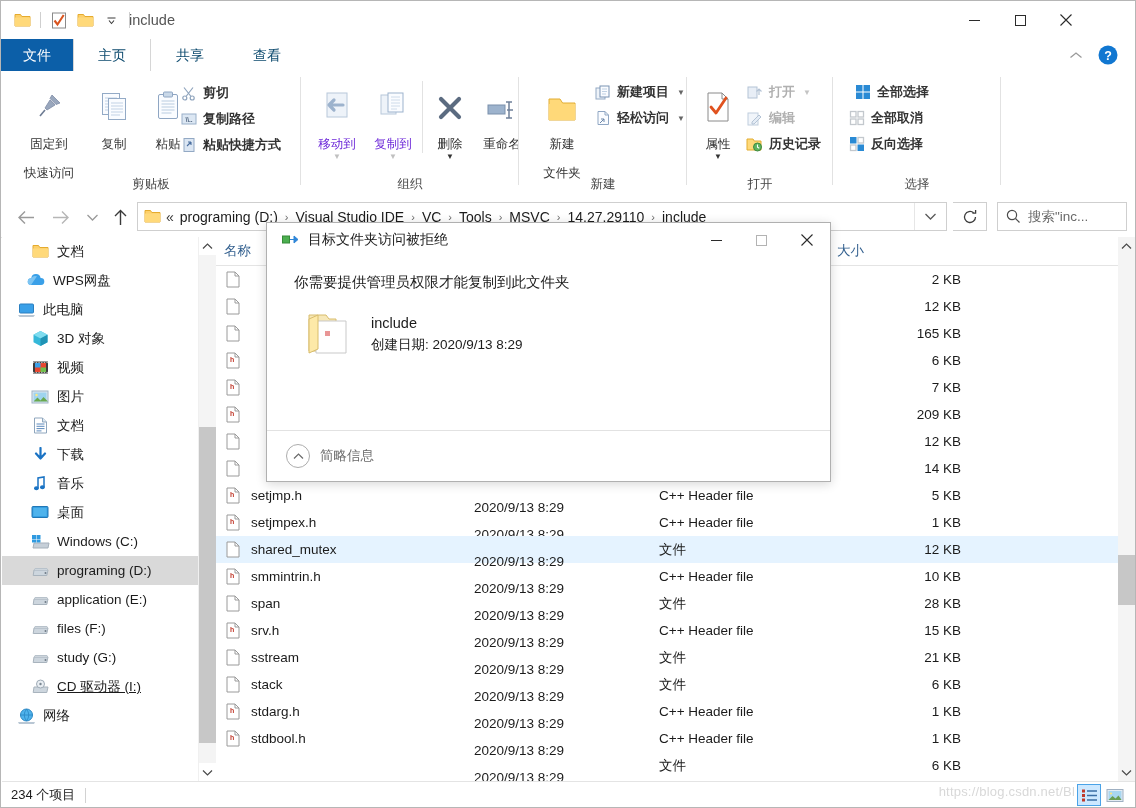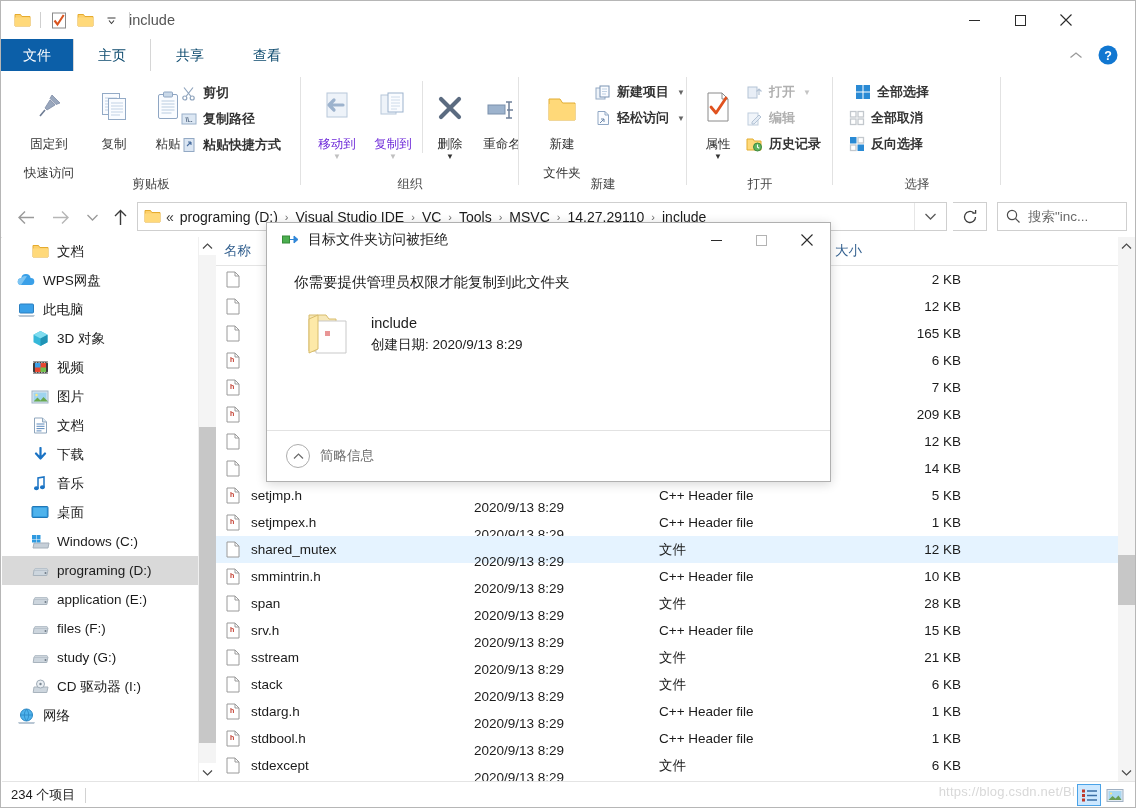--- a/index.html
+++ b/index.html
@@ -69,21 +69,21 @@
   .sb-thumb{position:absolute;left:0;width:17px;background:#c7c7c7;}
   .sb-track{position:absolute;left:0;width:17px;background:#f4f4f4;}
 
   
   .listarea{position:absolute;left:215px;top:236px;width:902px;height:544px;background:#fff;overflow:hidden;}
   .colhdr{position:relative;height:28px;border-bottom:1px solid #e4e4e4;display:flex;align-items:center;font-size:13.5px;color:#33608f;}
   .ch{position:absolute;top:0;height:28px;line-height:28px;padding:0 8px;box-sizing:border-box;}
   .ch.name{left:0;width:250px;}
   .ch.date{left:250px;width:185px;}
   .ch.type{left:435px;width:175px;border-left:1px solid #eaeaea;}
-  .ch.size{left:610px;width:135px;text-align:left;border-left:1px solid #ec4899;}
+  .ch.size{left:610px;width:135px;text-align:left;border-left:3px solid #ec4899;}
   .row{position:relative;height:27px;display:flex;align-items:center;font-size:13.5px;color:#1b1b1b;cursor:default;}
   .row.sel2{background:#e5f3ff;}
   .cell{position:absolute;height:27px;line-height:27px;white-space:nowrap;overflow:hidden;}
   .c-name{left:8px;width:250px;display:flex;align-items:center;}
   .c-name .fi{width:18px;height:20px;display:flex;align-items:center;justify-content:center;flex:0 0 18px;margin-right:9px;}
   .c-date{left:258px;width:180px;color:#1b1b1b;margin-top:23px;}
   .c-type{left:443px;width:170px;color:#1b1b1b;}
   .c-size{left:613px;width:132px;text-align:right;color:#1b1b1b;}
   .list-sb{position:absolute;left:1117px;top:236px;width:17px;height:544px;background:#f4f4f4;}
 
@@ -493,21 +493,21 @@
   <div class="navpane">
     <div class="navitem" style="padding-left:28px;">
       <span class="ni">
           <svg width="17" height="15" viewBox="0 0 17 15">
             <path d="M1 1.5h5.5l1.3 2H16v9.5H1z" fill="#fdd06a" stroke="#e5ab2e"></path>
             <path d="M1 4.5h15v8.5H1z" fill="#ffd97a"></path>
           </svg>
         </span>
       <span>文档</span>
     </div>
-    <div class="navitem" style="padding-left:14px;">
+    <div class="navitem" style="padding-left:24px;">
       <span class="ni">
           <svg width="20" height="15" viewBox="0 0 20 15">
             <path d="M5 12a3.4 3.4 0 0 1 .3-6.8A4.7 4.7 0 0 1 14.6 5 3.5 3.5 0 0 1 15 12z" fill="#3aa0e8"></path>
             <path d="M5 12a3.4 3.4 0 0 1 .3-6.8A4.7 4.7 0 0 1 11 3.3" fill="#7cc4f2"></path>
           </svg>
         </span>
       <span>WPS网盘</span>
     </div>
     <div class="navitem" style="padding-left:14px;">
       <span class="ni">
@@ -633,21 +633,21 @@
     <div class="navitem" style="padding-left:28px;">
       <span class="ni">
           <svg width="19" height="14" viewBox="0 0 19 14">
             <path d="M3 6h14l-1.2 5.5H2.2z" fill="#cdd6de" stroke="#a8b3bd"></path>
             <path d="M4 4.5h12l.8 1.5H3.2z" fill="#e2e8ee" stroke="#b8c2cb"></path>
             <circle cx="14.5" cy="9" r="1" fill="#6f7b86"></circle>
           </svg>
         </span>
       <span>study (G:)</span>
     </div>
-    <div class="navitem" style="padding-left:28px;">
+    <div class="navitem" style="padding-left:28px;text-decoration:underline;">
       <span class="ni">
           <svg width="19" height="15" viewBox="0 0 19 15">
             <path d="M3 8h14l-1.2 5.5H2.2z" fill="#cdd6de" stroke="#a8b3bd"></path>
             <circle cx="9.5" cy="5" r="4" fill="#e9eef3" stroke="#9fabb6"></circle>
             <circle cx="9.5" cy="5" r="1.2" fill="#7a8792"></circle>
           </svg>
         </span>
       <span>CD 驱动器 (I:)</span>
     </div>
     <div class="navitem" style="padding-left:14px;">
@@ -940,29 +940,20 @@
                 <text x="4" y="9.5" font-size="7" font-family="Liberation Sans, sans-serif" font-weight="bold" fill="#c0392b">h</text>
               </svg>
             </span>
             <span>stdbool.h</span>
           </span>
           <span class="cell c-date">2020/9/13 8:29</span>
           <span class="cell c-type">C++ Header file</span>
           <span class="cell c-size">1 KB</span>
         </div>
         <div class="row">
-          <span class="cell c-name">
-            <span class="fi">
-              <svg width="14" height="17" viewBox="0 0 14 17">
-                <path d="M1 1h8l4 4v11H1z" fill="#fff" stroke="#9a9a9a"></path>
-                <path d="M9 1v4h4" fill="none" stroke="#9a9a9a"></path>
-              </svg>
-            </span>
-            <span>stdexcept</span>
-          </span>
           <span class="cell c-date">2020/9/13 8:29</span>
           <span class="cell c-type">文件</span>
           <span class="cell c-size">6 KB</span>
         </div>
       </div>
   </div>
 
   <div class="list-sb">
     <div class="sb-arrow" style="top:0;">
       <svg width="11" height="7" viewBox="0 0 11 7">

